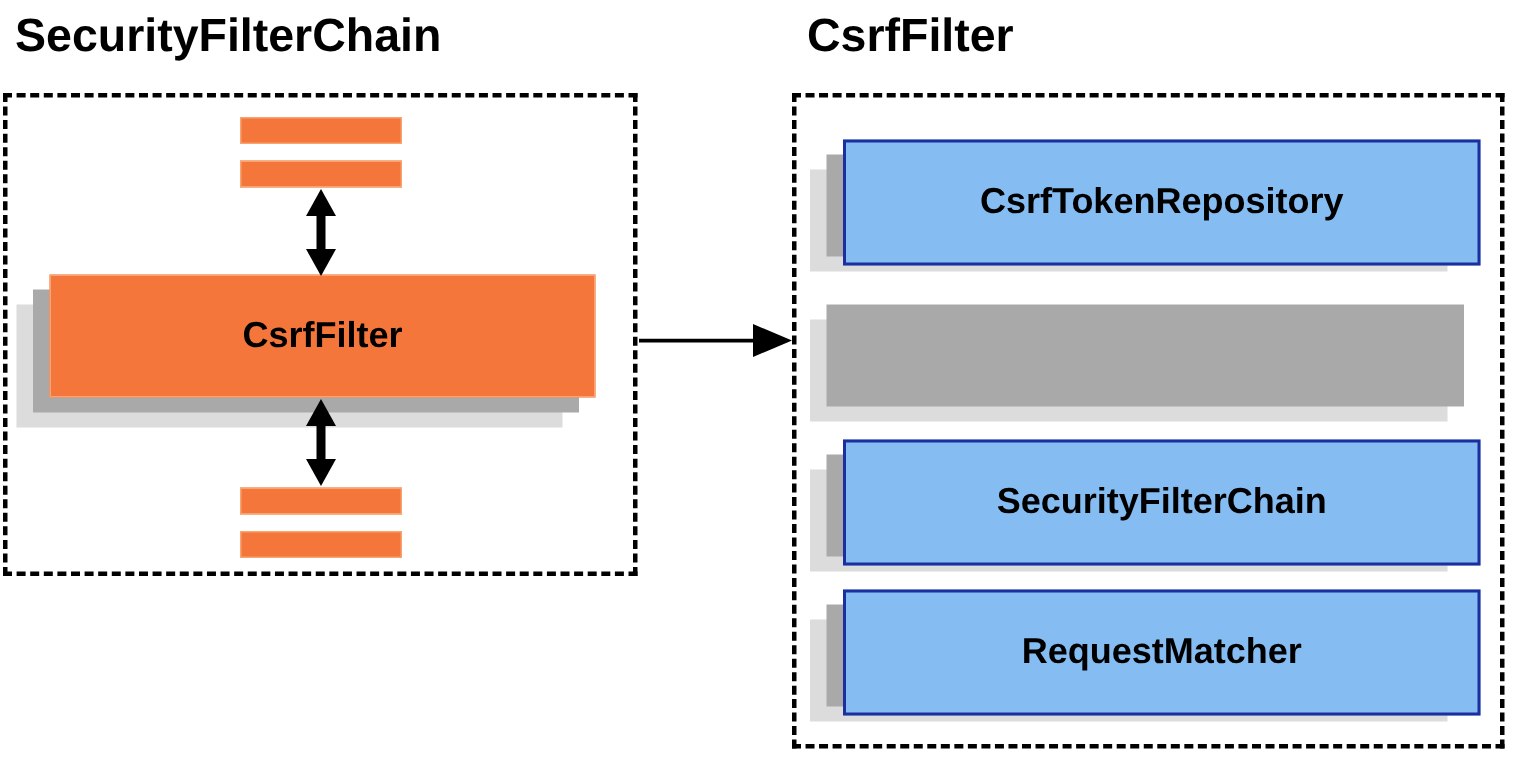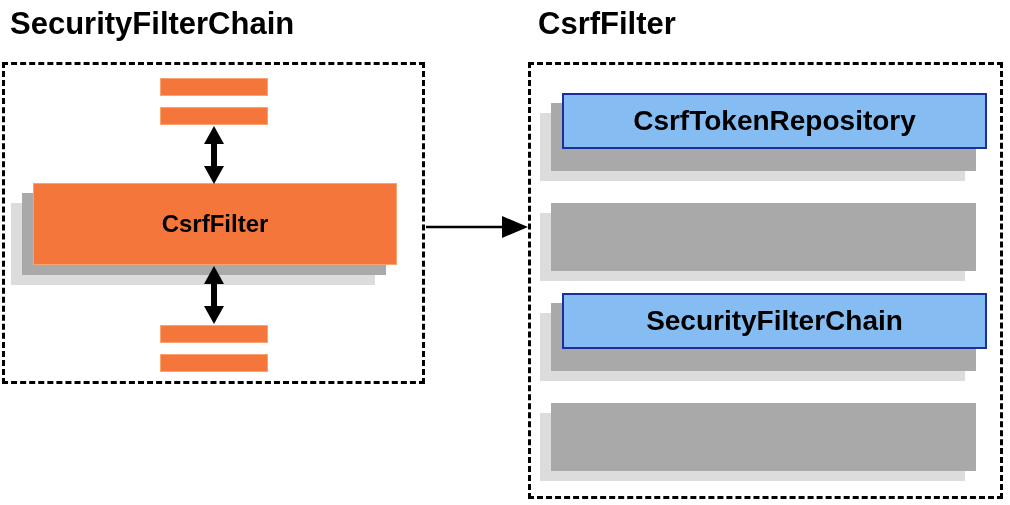--- a/index.html
+++ b/index.html
@@ -68,28 +68,28 @@
     font-weight: bold;
     color: #000000;
   }
   .orange-shadow-mid   { left: 22px; top: 193px; width: 364px; height: 82px; }
   .orange-shadow-light { left: 11px; top: 203px; width: 364px; height: 82px; }
 
   .blue-box {
     position: absolute;
     left: 562px;
     width: 425px;
-    height: 56px;
+    height: 84px;
     background: #85bdf2;
     border: 2px solid #1c2f9e;
     box-sizing: border-box;
     display: flex;
     align-items: center;
     justify-content: center;
-    font-size: 28px;
+    font-size: 24px;
     font-weight: bold;
     color: #000000;
   }
   .blue-shadow-mid   { left: 551px; width: 425px; height: 68px; }
   .blue-shadow-light { left: 540px; width: 425px; height: 68px; }
 
   .arrows-overlay {
     position: absolute;
     left: 0; top: 0;
     width: 1010px;
@@ -129,20 +129,23 @@
   <div class="shadow shadow-mid blue-shadow-mid" style="top:203px"></div>
 
   <div class="shadow shadow-light blue-shadow-light" style="top:313px"></div>
   <div class="shadow shadow-mid blue-shadow-mid" style="top:303px"></div>
   <div class="blue-box" style="top:293px">
     <span>SecurityFilterChain</span>
   </div>
 
   <div class="shadow shadow-light blue-shadow-light" style="top:413px"></div>
   <div class="shadow shadow-mid blue-shadow-mid" style="top:403px"></div>
+  <div class="blue-box" style="top:393px">
+    <span>RequestMatcher</span>
+  </div>
 
   <svg class="arrows-overlay" viewBox="0 0 1010 505" xmlns="http://www.w3.org/2000/svg">
 
     <g>
       <line x1="214" y1="138" x2="214" y2="172" stroke="#000000" stroke-width="6"></line>
       <polygon points="214,126 204,144 224,144" fill="#000000"></polygon>
       <polygon points="214,184 204,166 224,166" fill="#000000"></polygon>
     </g>
 
     <g>

